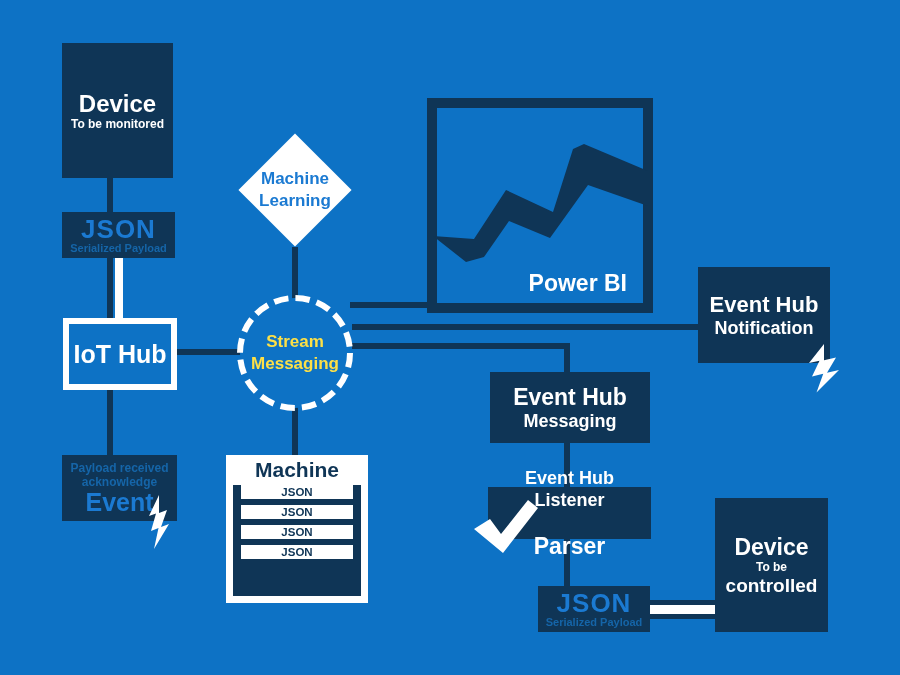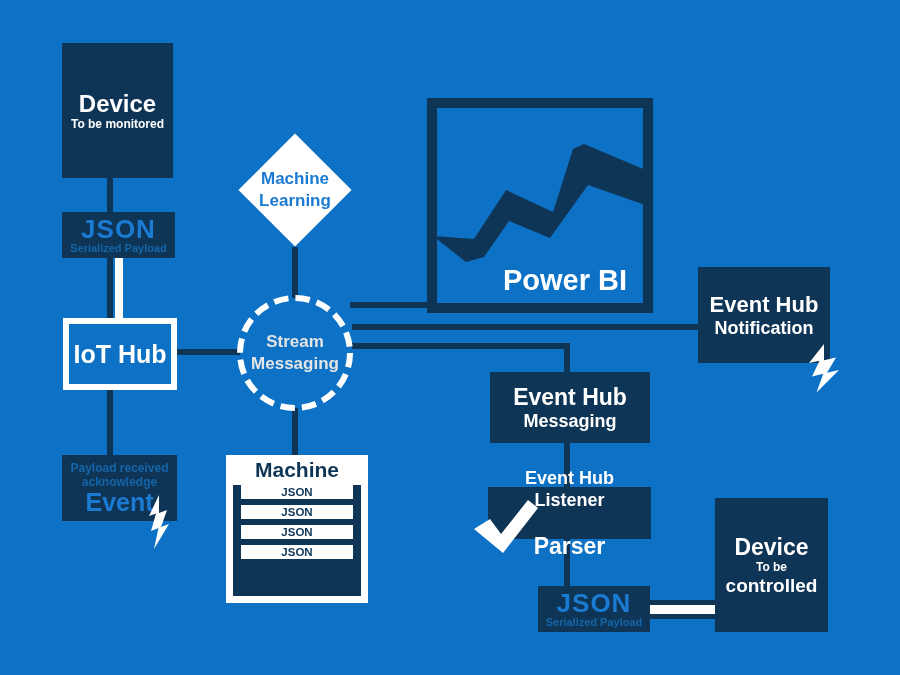--- a/index.html
+++ b/index.html
@@ -41,21 +41,21 @@
   }
   #overlay{position:absolute;left:0;top:0;z-index:3;pointer-events:none;}
   .storage-inner{
     position:absolute;left:7px;top:30px;width:128px;height:111px;background:#0f3556;
     display:flex;flex-direction:column;align-items:stretch;z-index:2;
   }
   .blob-row{
     background:#ffffff;color:#0f3556;height:14px;margin:0 8px 6px 8px;
     font-size:11.5px;line-height:14px;text-align:center;
   }
-  .pbi-label{position:absolute;right:16px;bottom:6px;font-size:29px;color:#ffffff;}
+  .pbi-label{position:absolute;right:16px;bottom:6px;font-size:23px;color:#ffffff;}
 </style>
 </head>
 <body>
 
 <div class="canvas">
 
   <div class="line" style="left:107px;top:178px;width:6px;height:34px;"></div>
   <div class="line" style="left:107px;top:258px;width:6px;height:60px;"></div>
   <div class="wline" style="left:115px;top:258px;width:8px;height:60px;"></div>
   <div class="line" style="left:107px;top:390px;width:6px;height:65px;"></div>
@@ -90,21 +90,21 @@
   <div class="node iothub" style="left:63px;top:318px;width:114px;height:72px;box-sizing:border-box;">
     <div>IoT Hub</div>
   </div>
 
   <div class="diamond"></div>
   <div class="overlayText accent t17" style="left:245px;top:168px;width:100px;height:44px;">
     <div>Machine</div>
     <div>Learning</div>
   </div>
 
-  <div class="overlayText t17" style="left:245px;top:330px;width:100px;height:46px;color:#e5e5e5;">
+  <div class="overlayText t17" style="left:245px;top:330px;width:100px;height:46px;color:#fde047;">
     <div>Stream</div>
     <div>Messaging</div>
   </div>
 
   <div class="node whitebox" style="left:226px;top:455px;width:142px;height:148px;justify-content:flex-start;">
     <div class="navytext" style="font-size:21px;line-height:29px;">Machine</div>
     <div class="storage-inner">
       <div class="blob-row">JSON</div>
       <div class="blob-row">JSON</div>
       <div class="blob-row">JSON</div>

